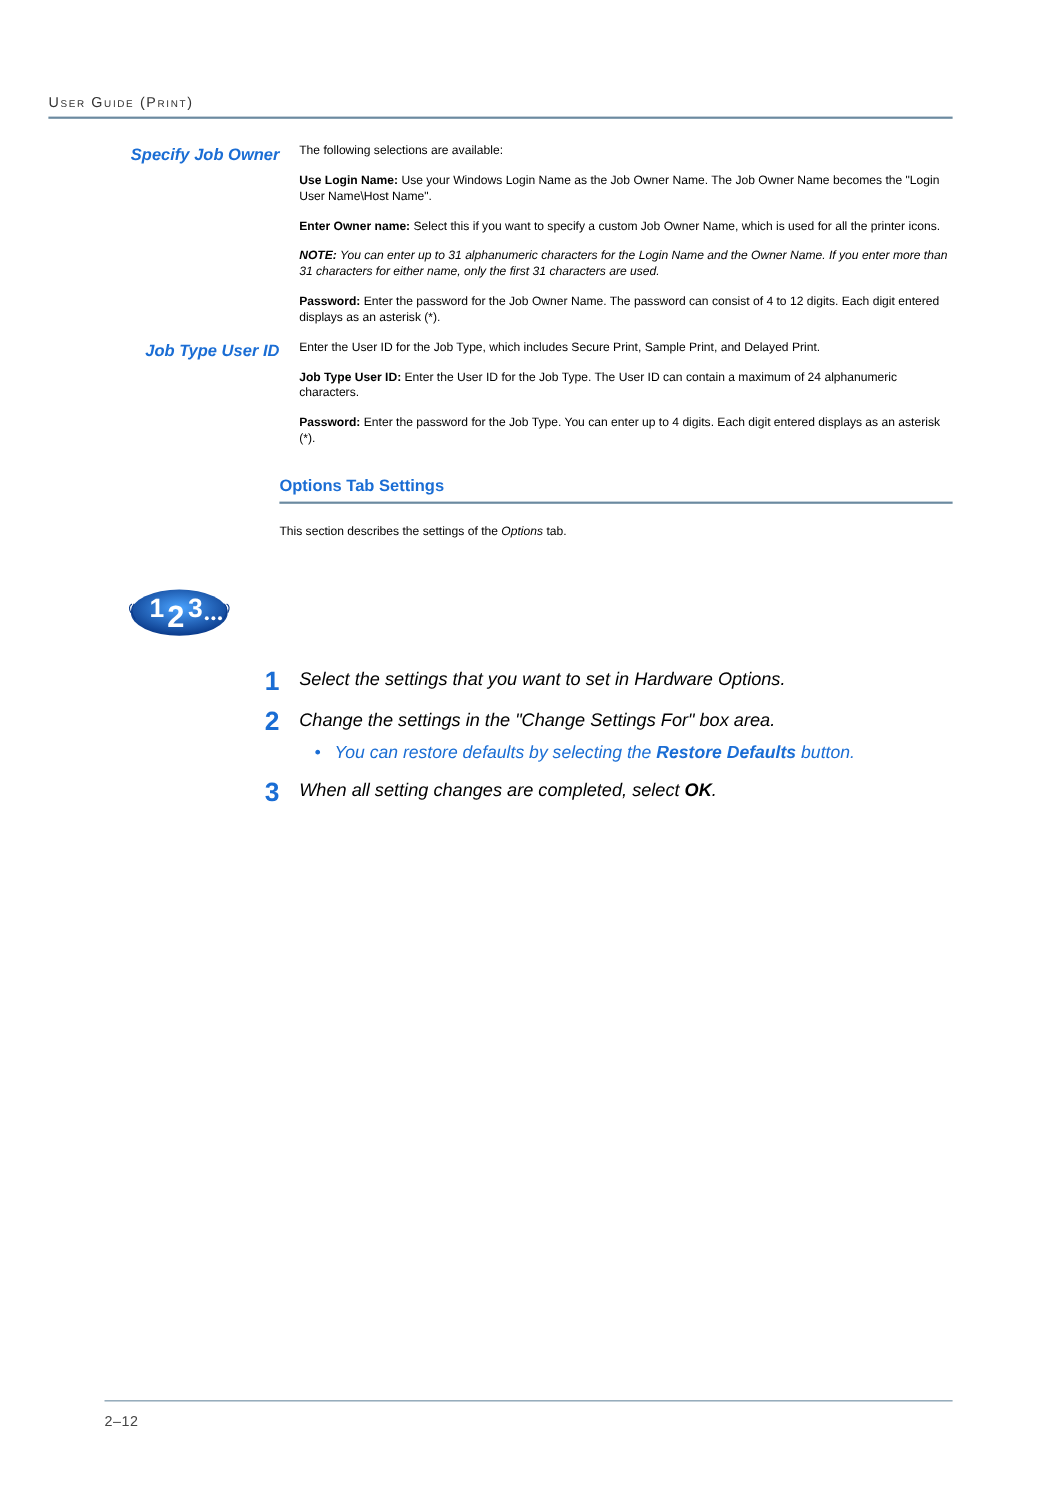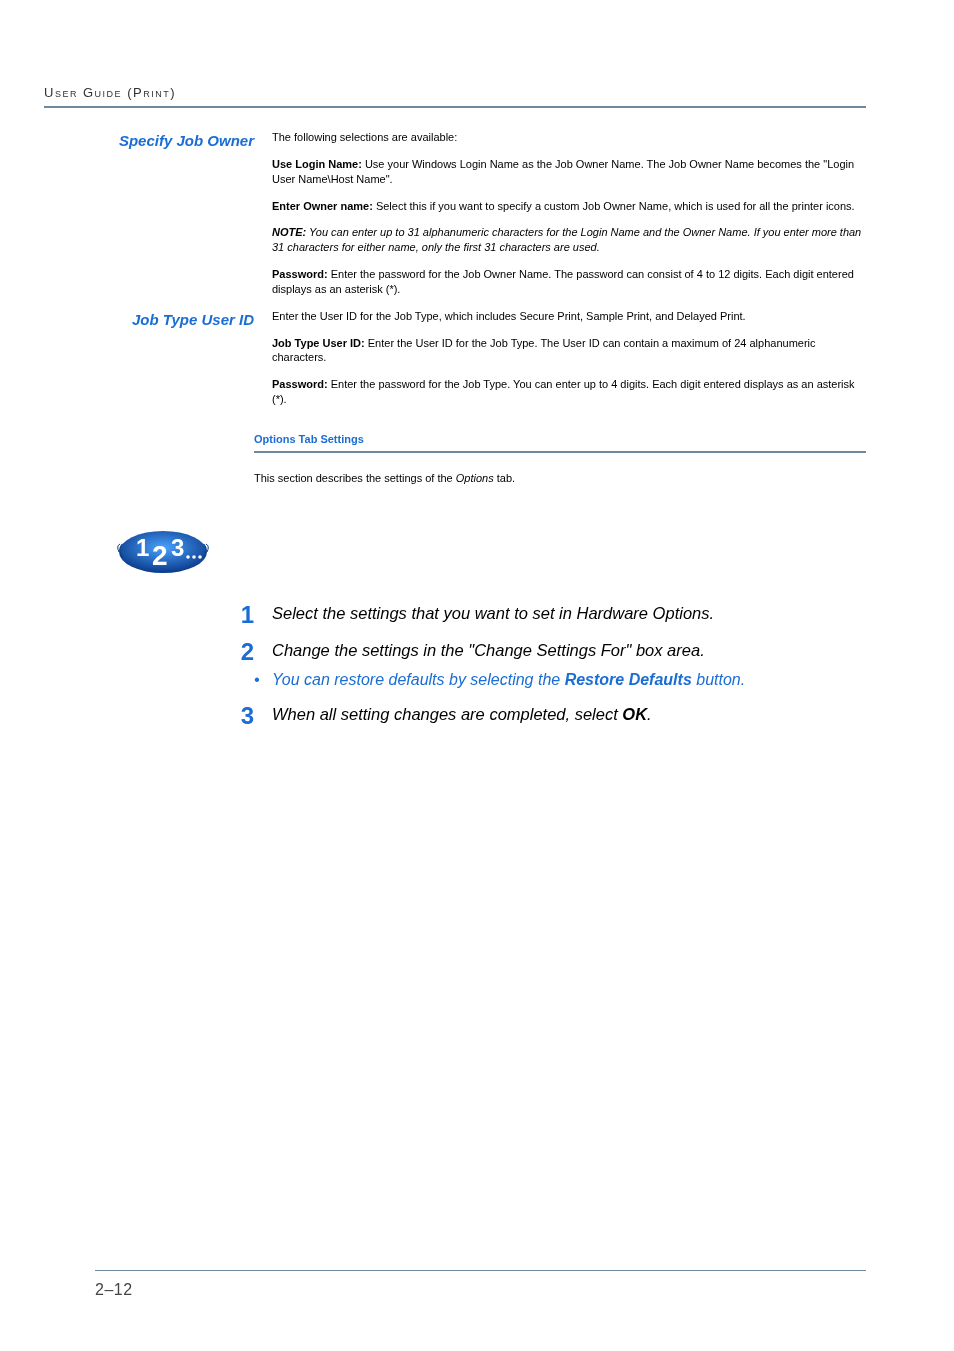--- a/index.html
+++ b/index.html
@@ -48,21 +48,21 @@
       line-height: 1.35;
       margin-bottom: 12px;
       color: #000;
     }
     .body-block .italic {
       font-style: italic;
     }
     .section-heading {
       color: #1a6dd4;
       font-weight: bold;
-      font-size: 11px;
+      font-size: 15px;
       margin-top: 14px;
       margin-bottom: 6px;
     }
     .section-rule {
       border: none;
       border-top: 2px solid #6b8aa0;
       margin-bottom: 18px;
     }
     .full-row {
       grid-column: 1 / 3;
@@ -89,20 +89,21 @@
       padding-right: 18px;
       line-height: 1;
       padding-top: 1px;
     }
     .step-body {
       font-size: 16.5px;
       line-height: 1.35;
       font-style: italic;
     }
     .step-sub {
+      margin-left: 32px;
       margin-top: 8px;
       color: #1a6dd4;
       position: relative;
       font-size: 16px;
       line-height: 1.35;
     }
     .step-sub::before {
       content: "•";
       position: absolute;
       left: -18px;
@@ -114,21 +115,21 @@
       bottom: 52px;
       left: 95px;
       right: 88px;
     }
     .foot-rule {
       border: none;
       border-top: 1.5px solid #6b8aa0;
       margin-bottom: 10px;
     }
     .page-num {
-      font-size: 16px;
+      font-size: 13px;
       color: #444;
       letter-spacing: 0.5px;
     }
   </style>
 </head>
 <body>
 
 <div class="page">
   <div class="running-head">User Guide (Print)</div>
   <hr class="head-rule">

